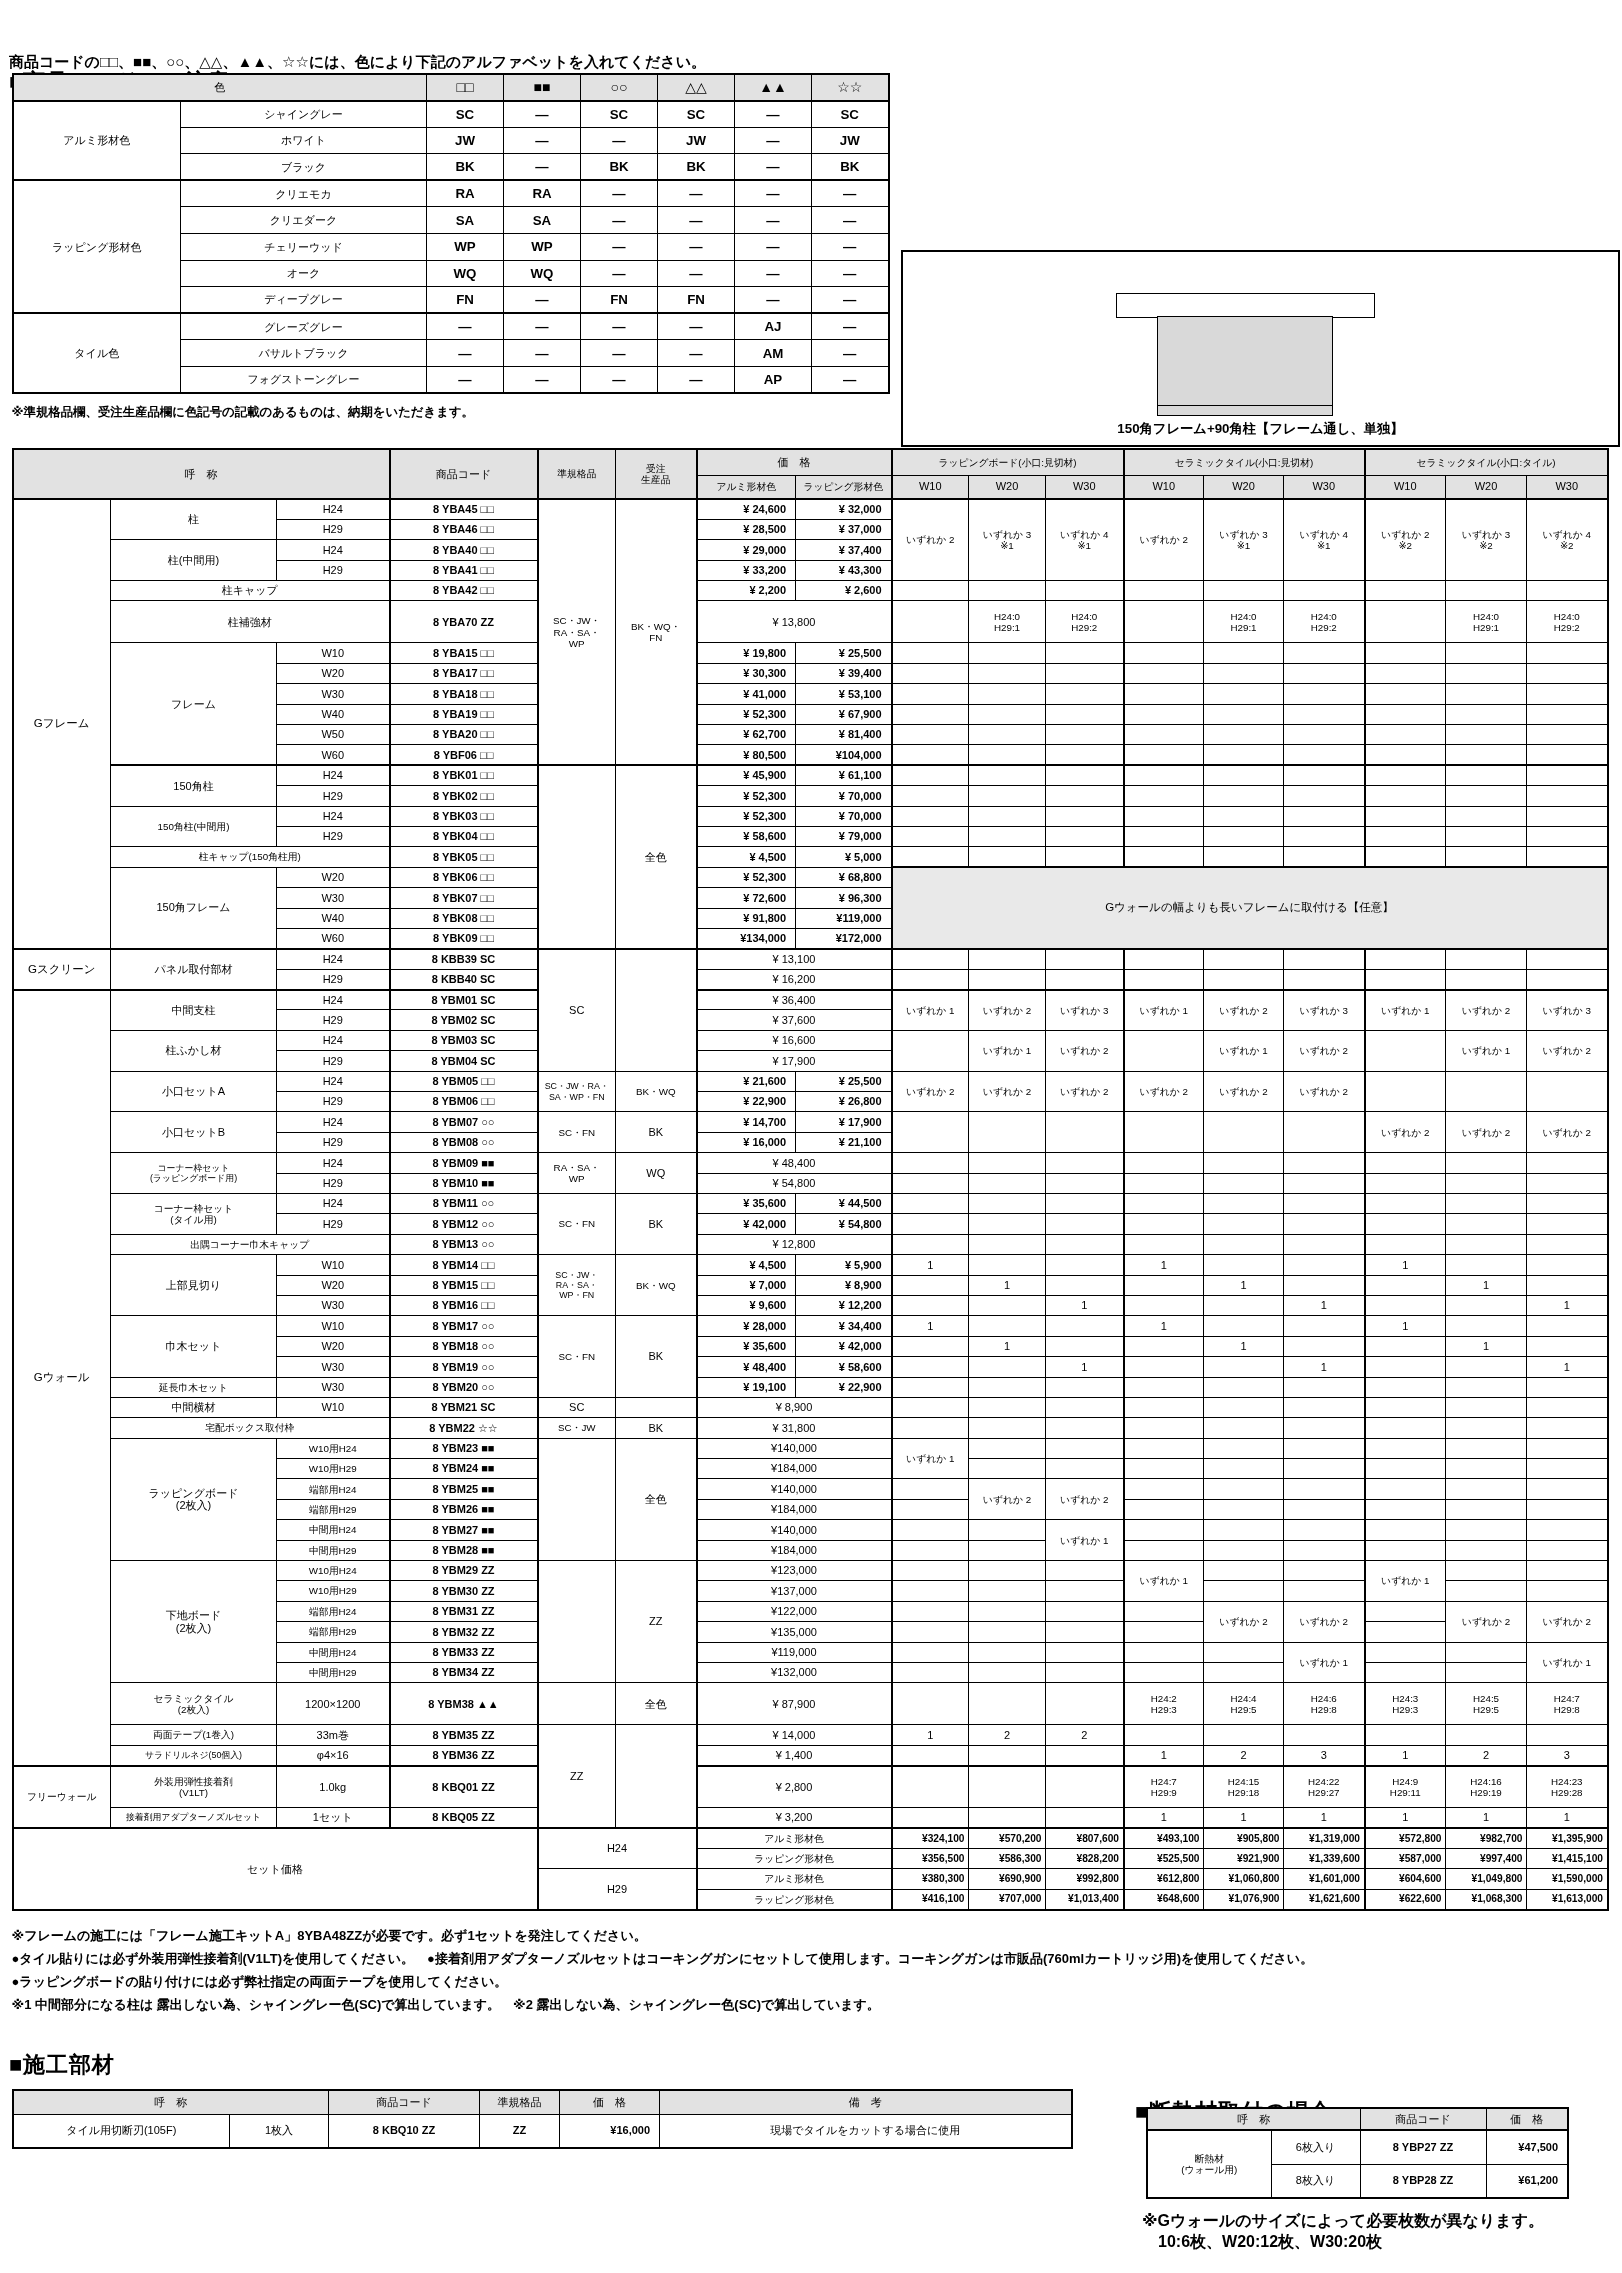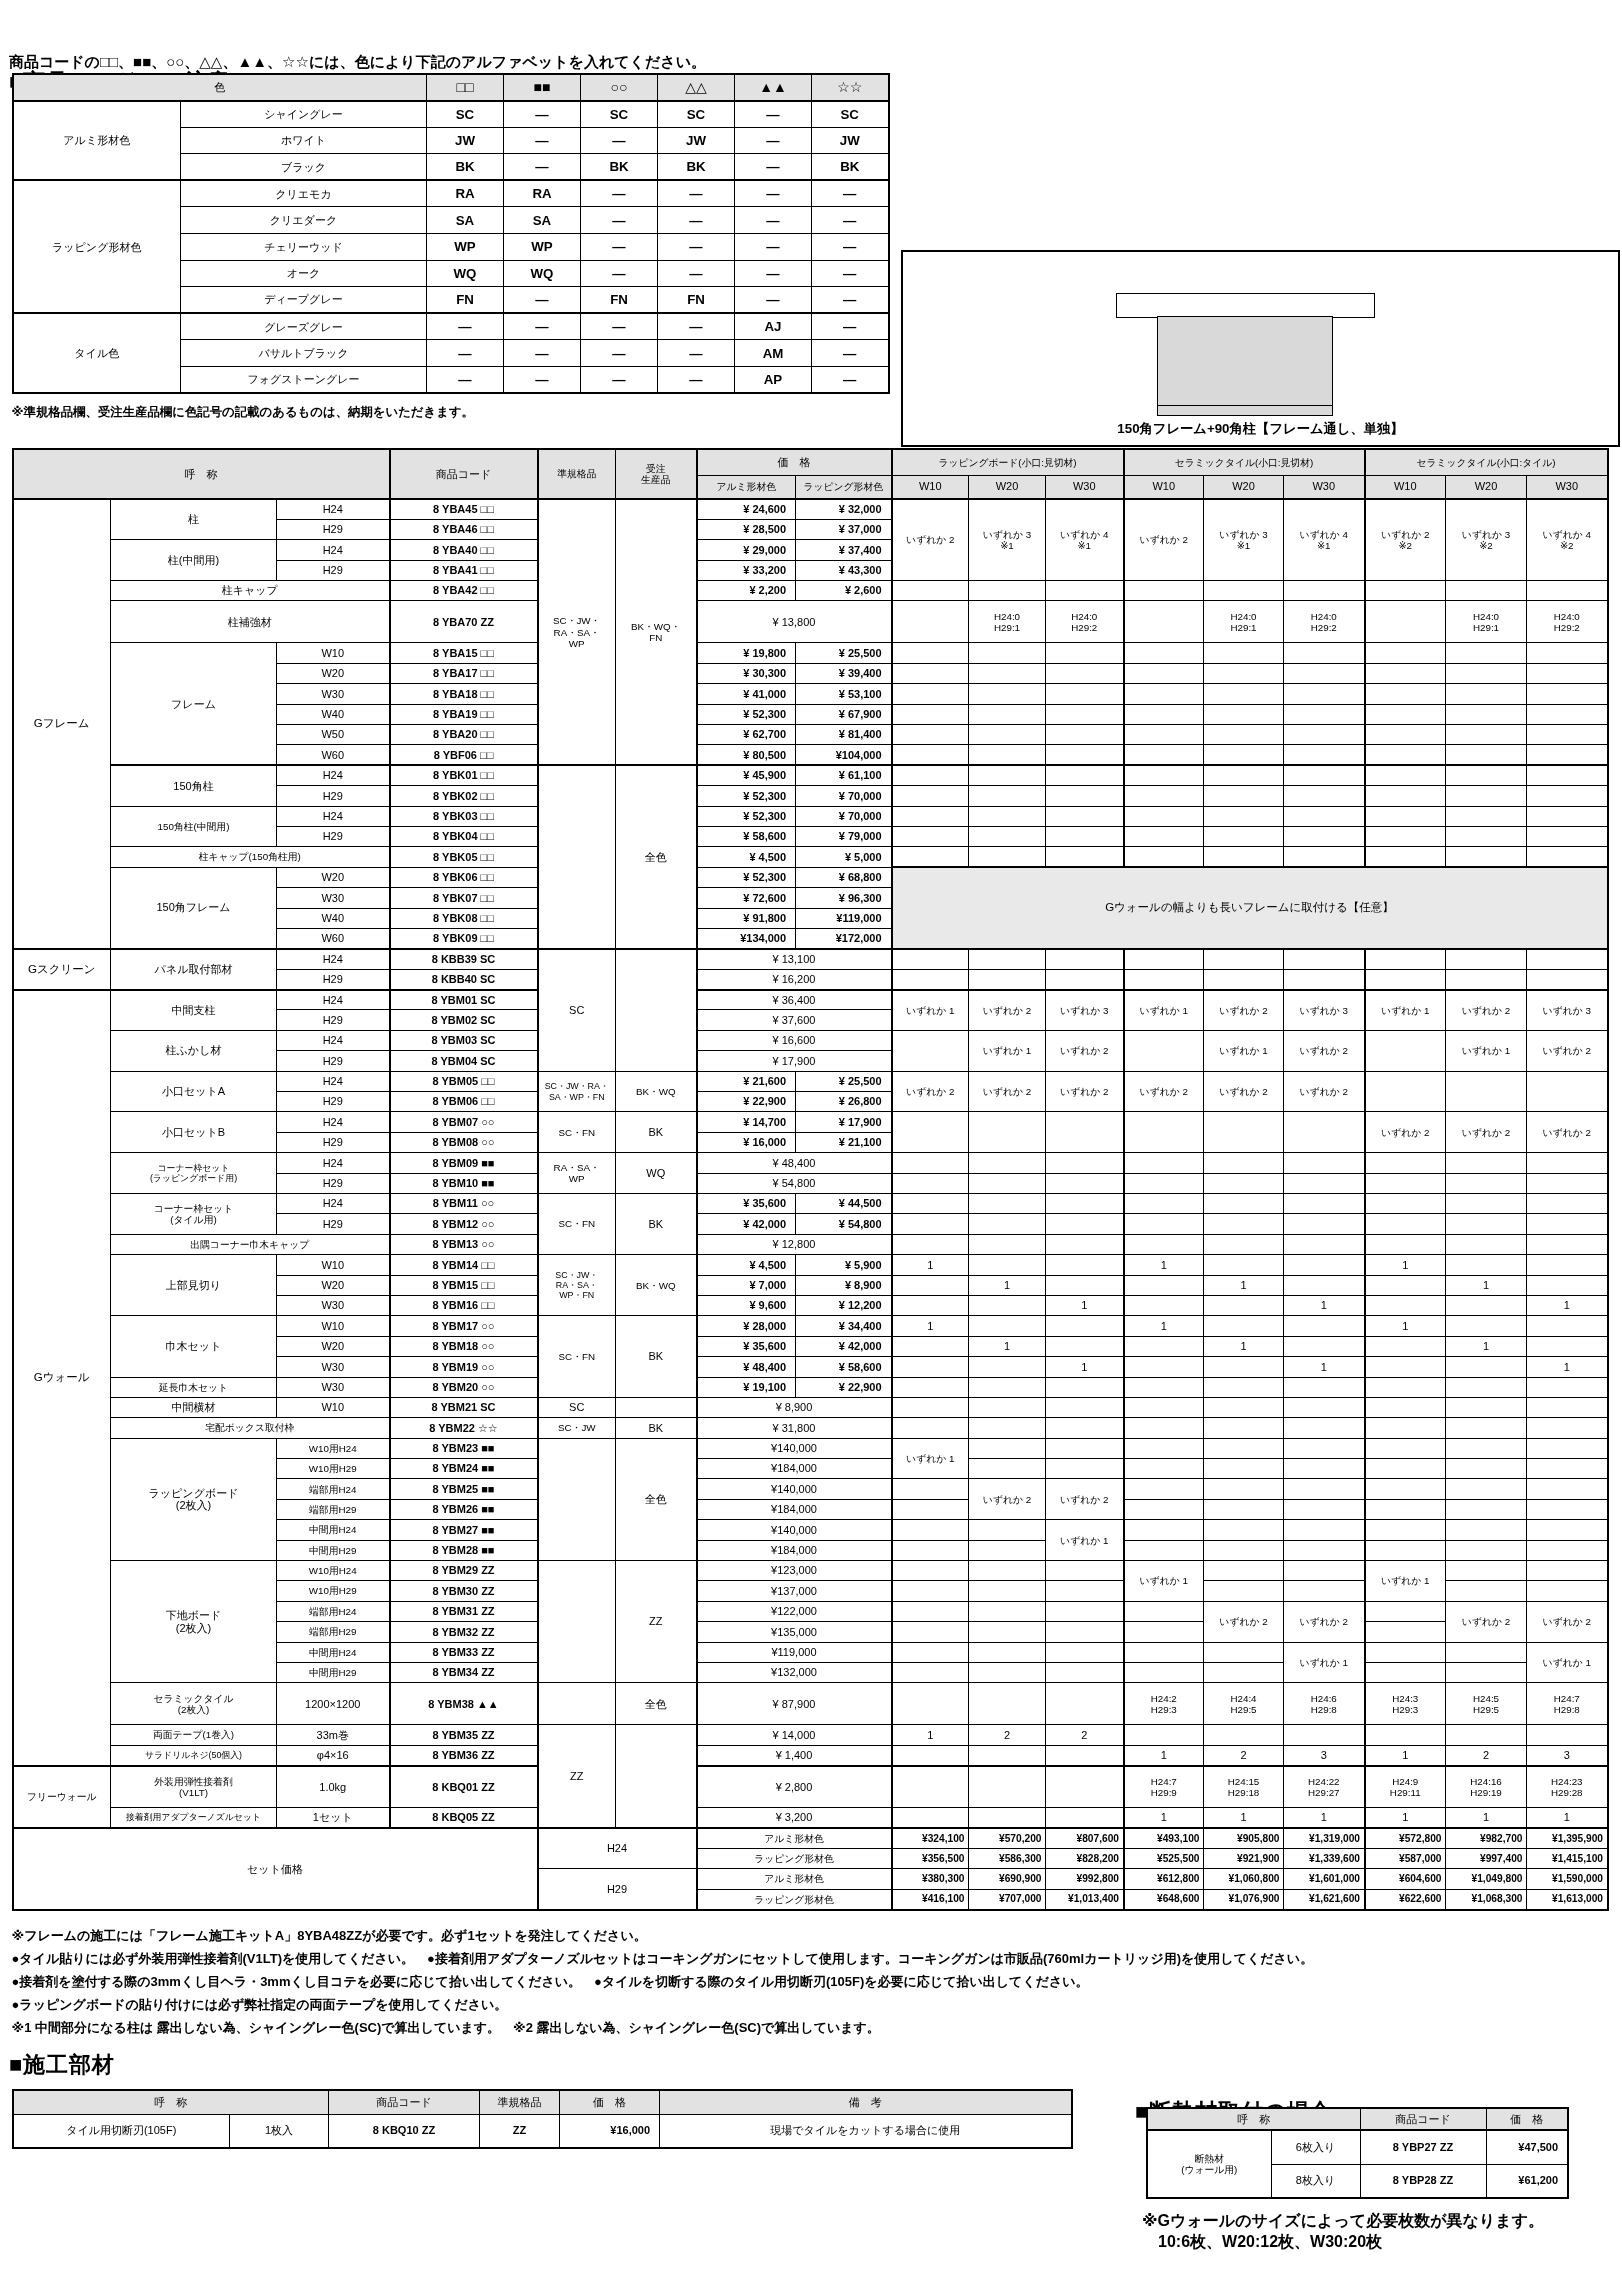--- a/index.html
+++ b/index.html
@@ -1165,21 +1165,20 @@
         <td class="pr2 bl">¥622,600</td>
         <td class="pr2">¥1,068,300</td>
         <td class="pr2">¥1,613,000</td>
       </tr>
     </tbody>
   </table>
 
 <div class="abs footnotes" style="left:11.5px;top:1924px;width:1605px;">
   <div>※フレームの施工には「フレーム施工キットA」8YBA48ZZが必要です。必ず1セットを発注してください。</div>
   <div>●タイル貼りには必ず外装用弾性接着剤(V1LT)を使用してください。　●接着剤用アダプターノズルセットはコーキングガンにセットして使用します。コーキングガンは市販品(760mlカートリッジ用)を使用してください。</div>
-  <div>●接着剤を塗付する際の3mmくし目ヘラ・3mmくし目コテを必要に応じて拾い出してください。　●タイルを切断する際のタイル用切断刃(105F)を必要に応じて拾い出してください。</div>
   <div>●ラッピングボードの貼り付けには必ず弊社指定の両面テープを使用してください。</div>
   <div>※1 中間部分になる柱は 露出しない為、シャイングレー色(SC)で算出しています。　※2 露出しない為、シャイングレー色(SC)で算出しています。</div>
 </div>
 
 <div class="abs title" style="left:8.9px;top:2050px;">■施工部材</div>
 <table id="partsTable" class="abs" style="left:11.5px;top:2089px;">
     <colgroup>
       <col style="width: 217px;">
       <col style="width: 99px;">
       <col style="width: 151px;">

